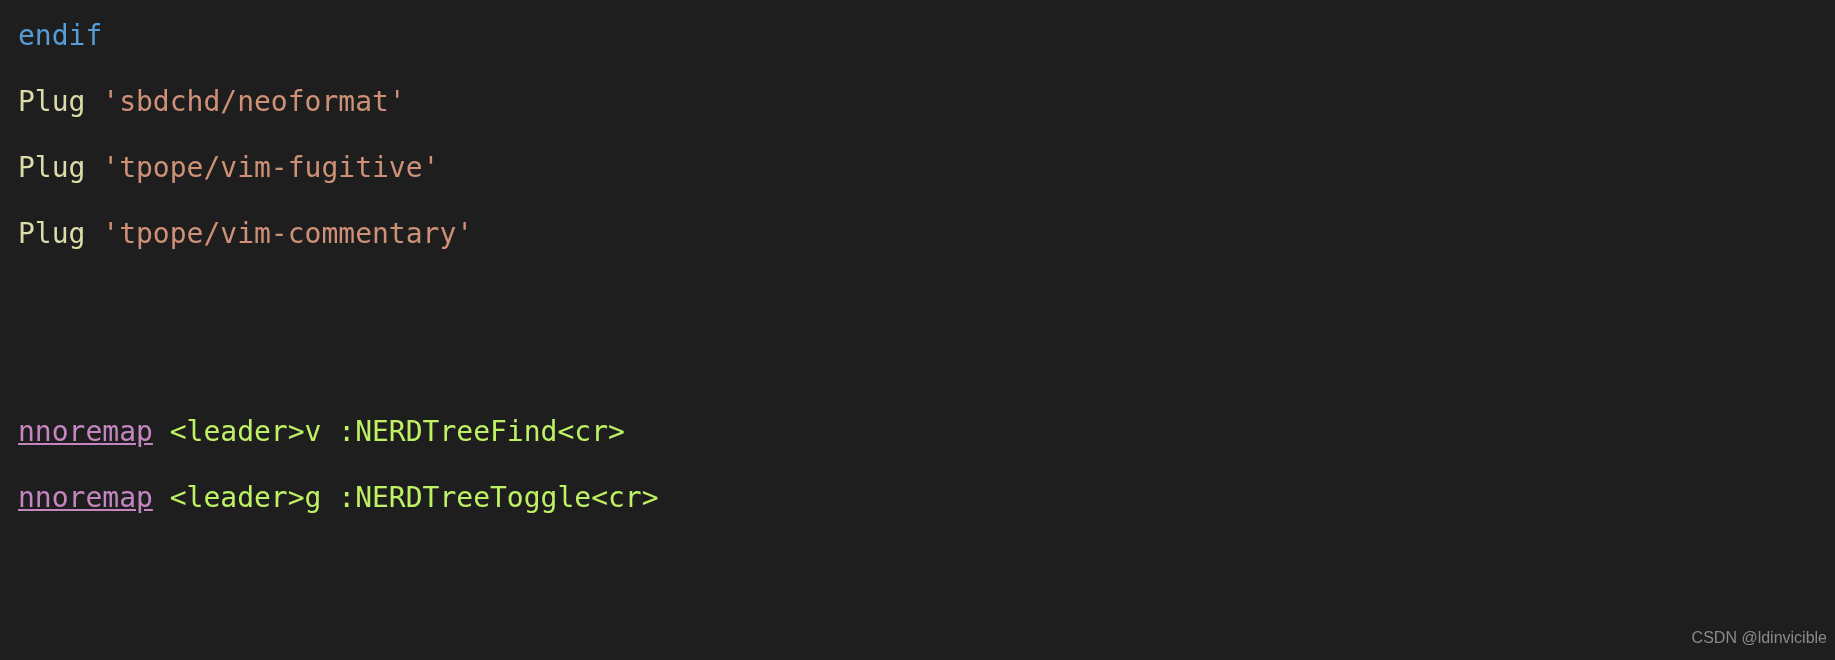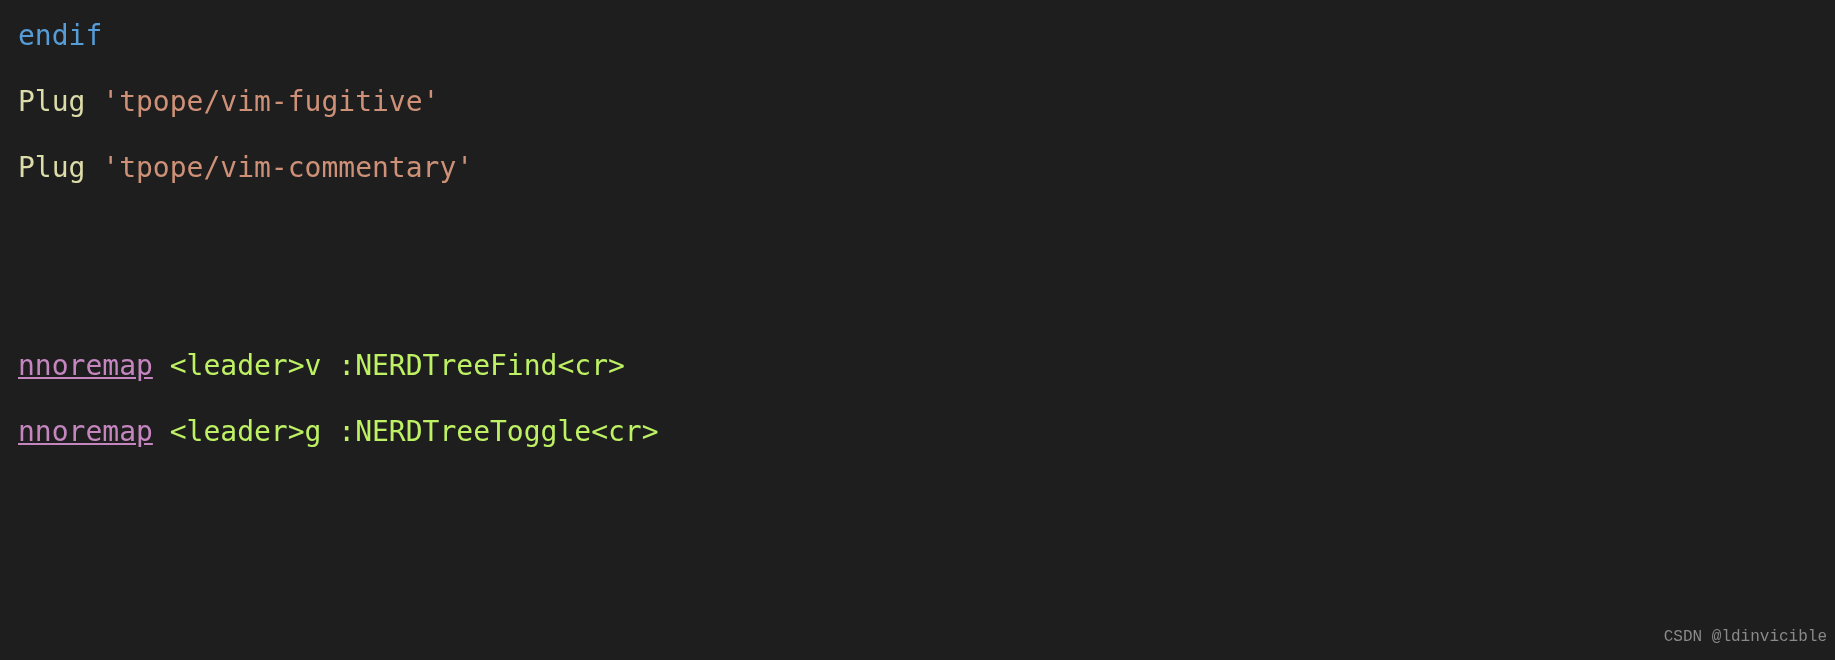--- a/index.html
+++ b/index.html
@@ -26,30 +26,31 @@
   .cmd       { color: #c586c0; text-decoration: underline; }      
   .func      { color: #dcdcaa; }      
   .str       { color: #ce9178; }      
   .paren     { color: #ffd700; }
   .args      { color: #bef264; }
 
   .watermark {
     position: absolute;
     right: 8px;
     bottom: 6px;
-    font-family: Liberation Mono, monospace;
+    font-family: Liberation Sans, sans-serif;
     font-size: 16px;
     color: #8a8a8a;
   }
 </style>
 </head>
 <body>
 
 <div class="editor">
 <div class="line"><span class="statement">endif</span></div>
+<div class="line"><span class="func">Plug</span><span> </span><span class="str">'sbdchd/neoformat'</span></div>
 <div class="line"><span class="func">Plug</span><span> </span><span class="str">'tpope/vim-fugitive'</span></div>
 <div class="line"><span class="func">Plug</span><span> </span><span class="str">'tpope/vim-commentary'</span></div>
 <div class="line"></div>
 <div class="line"></div>
 <div class="line"><span class="cmd">nnoremap</span><span class="args"> &lt;leader&gt;v :NERDTreeFind&lt;cr&gt;</span></div>
 <div class="line"><span class="cmd">nnoremap</span><span class="args"> &lt;leader&gt;g :NERDTreeToggle&lt;cr&gt;</span></div>
 
 
 
 

